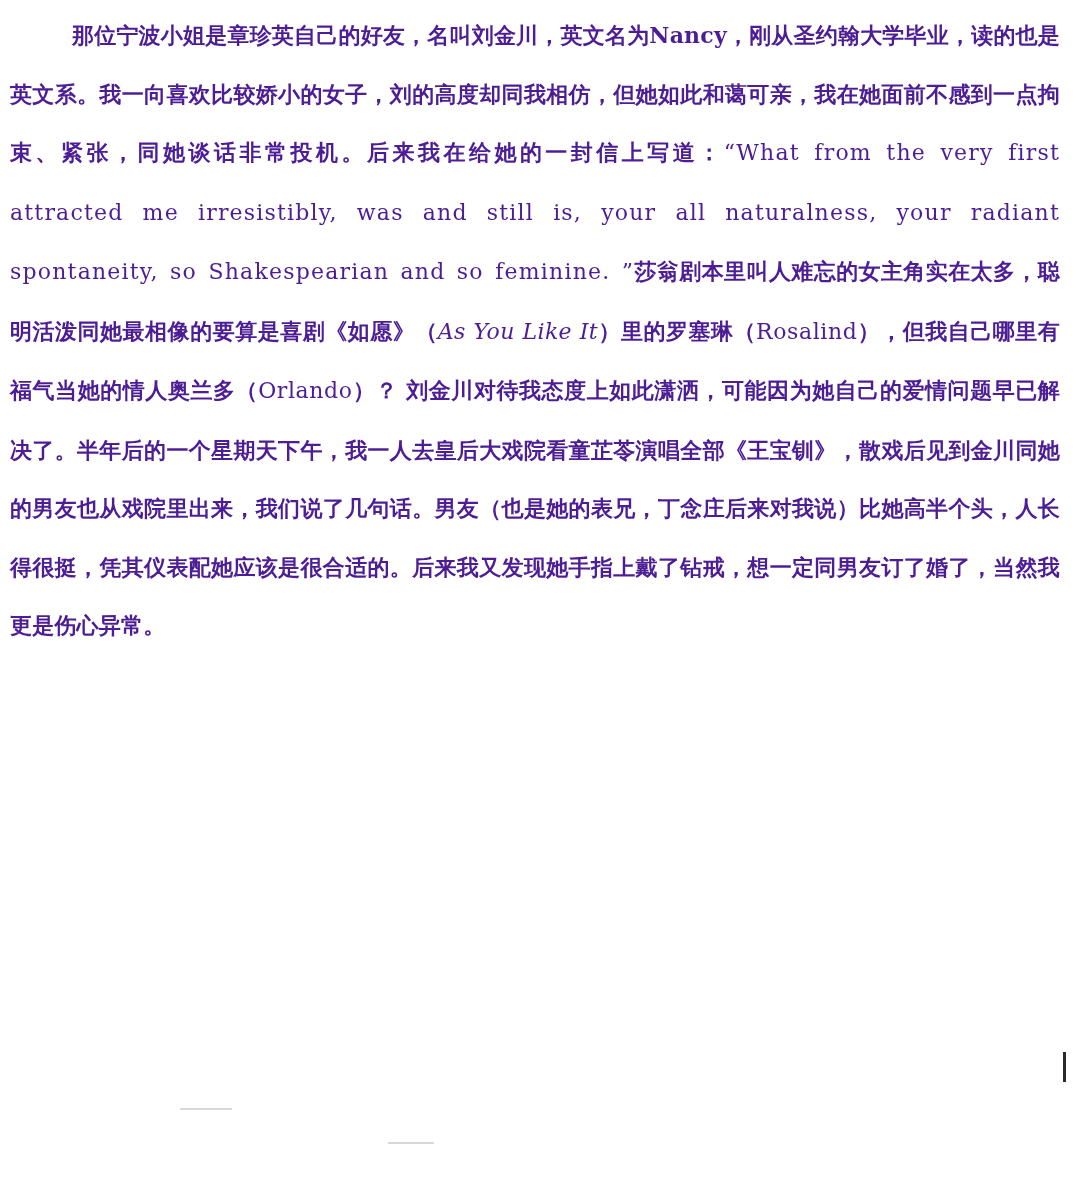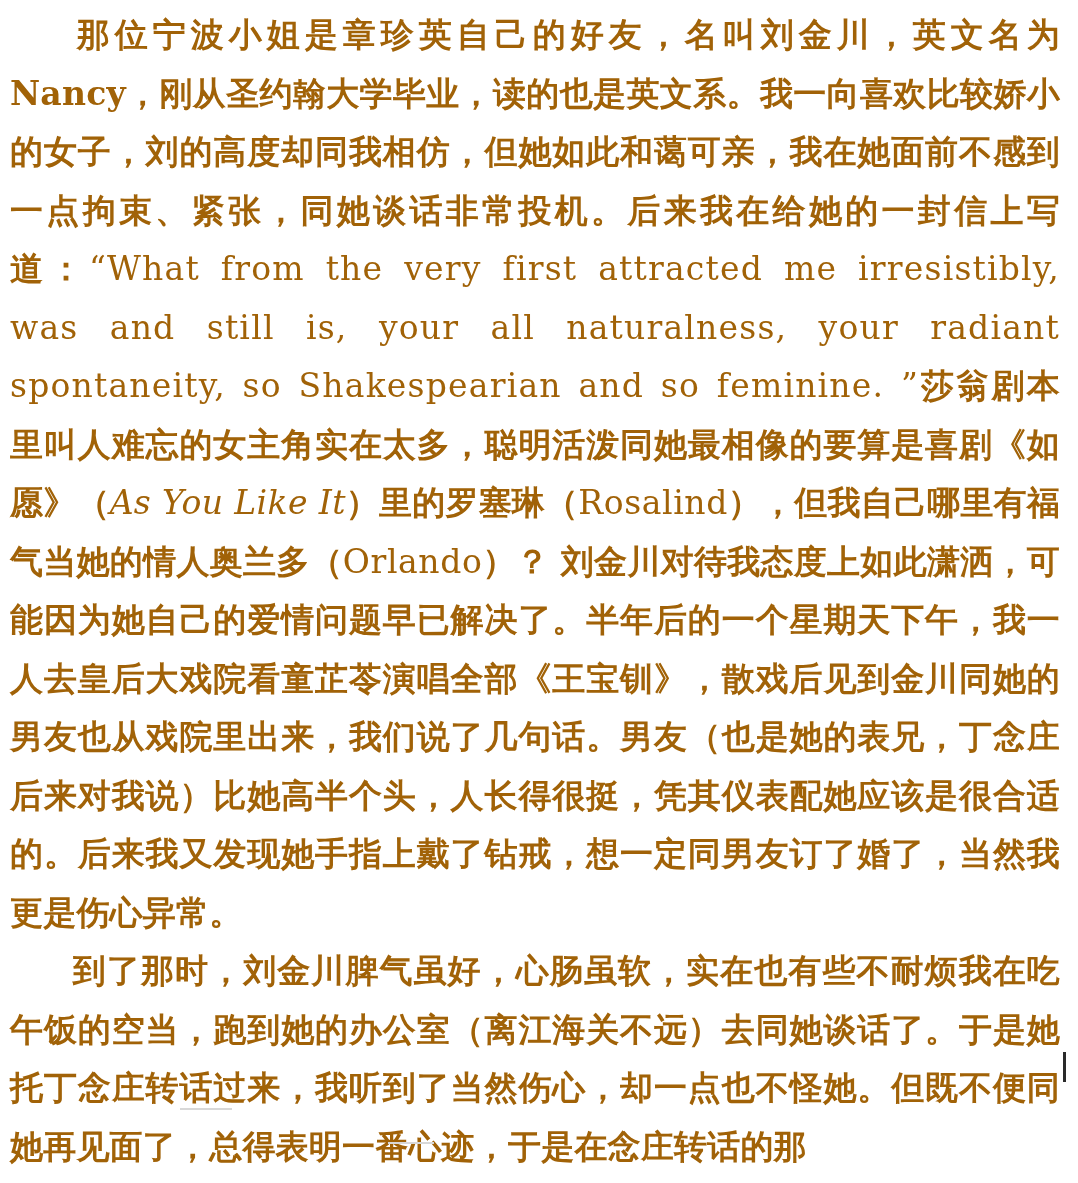--- a/index.html
+++ b/index.html
@@ -16,26 +16,26 @@
   }
   .page {
     position: relative;
     width: 1078px;
     height: 1183px;
     box-sizing: border-box;
     padding: 6px 18px 0 10px;
   }
   .body-text {
     font-family: "DejaVu Serif", "Liberation Serif", serif;
-    font-size: 33px;
+    font-size: 22px;
     line-height: 58.5px;
     letter-spacing: 0.2px;
     text-align: justify;
     text-justify: inter-character;
-    color: #a16207;
+    color: #4c1d95;
     font-weight: 600;
   }
   p.para {
     margin: 0;
     padding: 0;
   }
   p.para + p.para {
     margin-top: 0;
   }
   .indent {
@@ -86,21 +86,20 @@
 </style>
 </head>
 <body>
 
 <div class="page">
 
   <div class="body-text">
 
     <p class="para"><span class="indent"></span><span>那位宁波小姐是章珍英自己的好友，名叫刘金川，英文名为Nancy，刚从圣约翰大学毕业，读的也是英文系。我一向喜欢比较娇小的女子，刘的高度却同我相仿，但她如此和蔼可亲，我在她面前不感到一点拘束、紧张，同她谈话非常投机。后来我在给她的一封信上写道：</span><span class="quote-en">“What from the very first attracted me irresistibly, was and still is, your all naturalness, your radiant spontaneity, so Shakespearian and so feminine. ”</span><span>莎翁剧本里叫人难忘的女主角实在太多，聪明活泼同她最相像的要算是喜剧《如愿》（</span><span class="latin-italic">As You Like It</span><span>）里的罗塞琳（</span><span class="latin">Rosalind</span><span>），但我自己哪里有福气当她的情人奥兰多（</span><span class="latin">Orlando</span><span>）？ 刘金川对待我态度上如此潇洒，可能因为她自己的爱情问题早已解决了。半年后的一个星期天下午，我一人去皇后大戏院看童芷苓演唱全部《王宝钏》，散戏后见到金川同她的男友也从戏院里出来，我们说了几句话。男友（也是她的表兄，丁念庄后来对我说）比她高半个头，人长得很挺，凭其仪表配她应该是很合适的。后来我又发现她手指上戴了钻戒，想一定同男友订了婚了，当然我更是伤心异常。</span></p>
 
-    <p class="para"><span class="indent"></span><span>到了那时，刘金川脾气虽好，心肠虽软，实在也有些不耐烦我在吃午饭的空当，跑到她的办公室（离江海关不远）去同她谈话了。于是她托丁念庄转话过来，我听到了当然伤心，却一点也不怪她。但既不便同她再见面了，总得表明一番心迹，于是在念庄转话的那</span></p>
 
   </div>
 
   <div class="artifact-rule artifact-a"></div>
   <div class="artifact-rule artifact-b"></div>
   <div class="artifact-rule artifact-c"></div>
 
 </div>
 
 </body></html>

